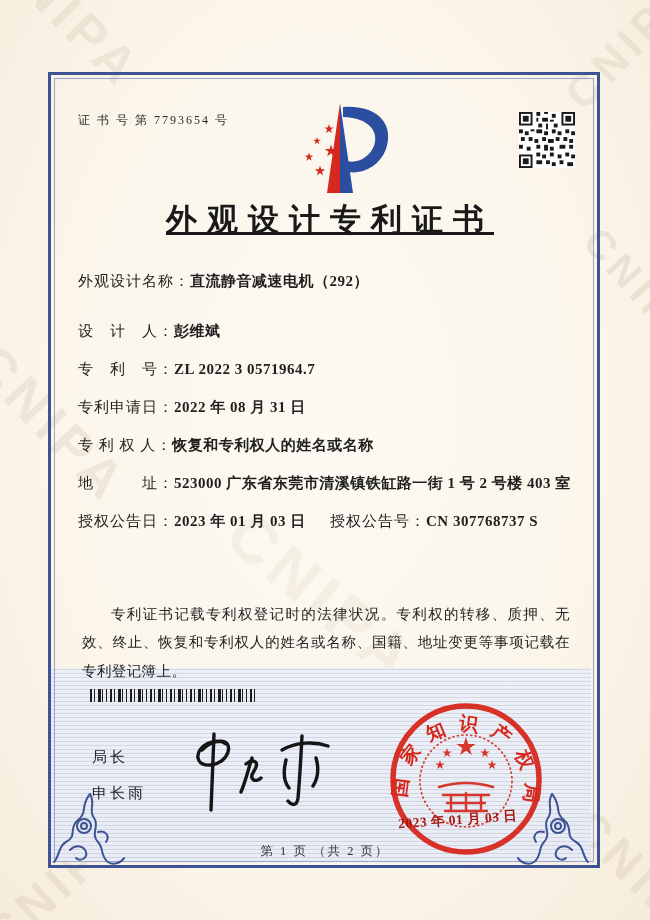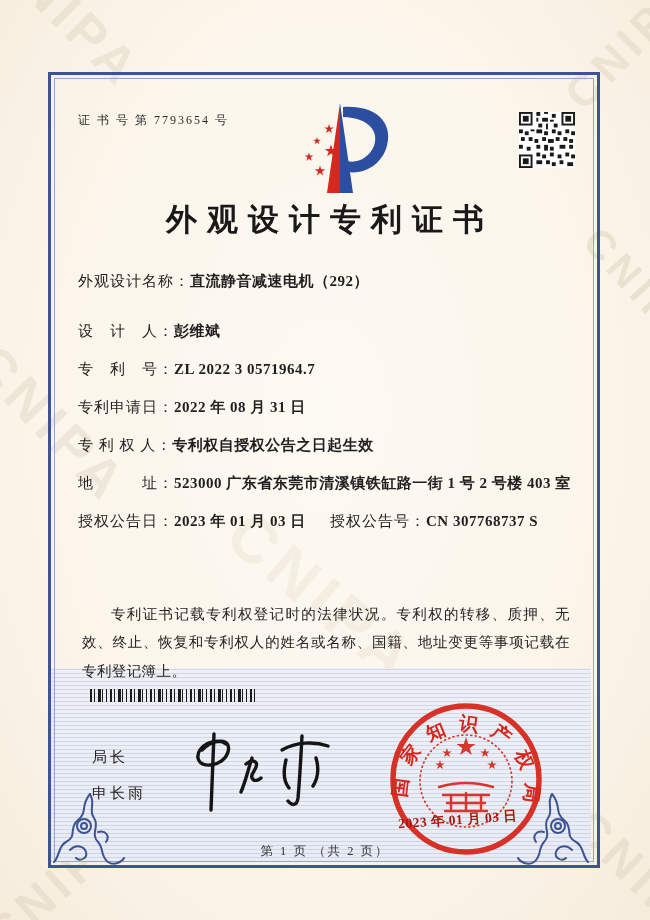--- a/index.html
+++ b/index.html
@@ -32,21 +32,21 @@
   .band{
     position:absolute;left:51px;top:668px;width:540px;height:194px;z-index:1;
     background:
       repeating-linear-gradient(0deg, rgba(112,128,178,0.22) 0 1px, rgba(240,242,248,0) 1px 4px),
       linear-gradient(180deg,#eef0f6,#e9ecf4);
   }
   
   .cert-no{position:absolute;left:78px;top:112px;font-size:12px;color:#2c2c2c;letter-spacing:2px;z-index:3;}
   .title{
     position:absolute;left:0;top:199px;width:100%;text-align:center;z-index:3;
-    font-size:31px;font-weight:700;color:#191919;letter-spacing:10px;text-indent:10px;
+    font-size:31px;font-weight:700;color:#191919;letter-spacing:10px;text-indent:10px;text-decoration:underline;
   }
   .row{position:absolute;left:78px;z-index:3;font-size:15px;color:#1f1f1f;white-space:nowrap;}
   .row .lbl{letter-spacing:1px;}
   .row .val{letter-spacing:0.5px;font-weight:bold;}
   .para{
     position:absolute;left:82px;width:488px;z-index:3;
     font-size:14.5px;line-height:1.95;color:#242424;
     text-align:justify;text-indent:2em;letter-spacing:0.4px;
   }
   
@@ -198,21 +198,21 @@
   <div class="row" style="top:322px;">
     <span class="lbl">设　计　人：</span><span class="val">彭维斌</span>
   </div>
   <div class="row" style="top:360px;">
     <span class="lbl">专　利　号：</span><span class="val">ZL 2022 3 0571964.7</span>
   </div>
   <div class="row" style="top:398px;">
     <span class="lbl">专利申请日：</span><span class="val">2022 年 08 月 31 日</span>
   </div>
   <div class="row" style="top:436px;">
-    <span class="lbl">专 利 权 人：</span><span class="val">专利权自授权公告之日起生效</span>
+    <span class="lbl">专 利 权 人：</span><span class="val">恢复和专利权人的姓名或名称</span>
   </div>
   <div class="row" style="top:474px;">
     <span class="lbl">地　　　址：</span><span class="val">523000 广东省东莞市清溪镇铁缸路一街 1 号 2 号楼 403 室</span>
   </div>
   <div class="row" style="top:512px;">
     <span class="lbl">授权公告日：</span><span class="val">2023 年 01 月 03 日</span>
   </div>
   <div class="row" style="top:512px;left:330px;">
     <span class="lbl">授权公告号：</span><span class="val">CN 307768737 S</span>
   </div>

